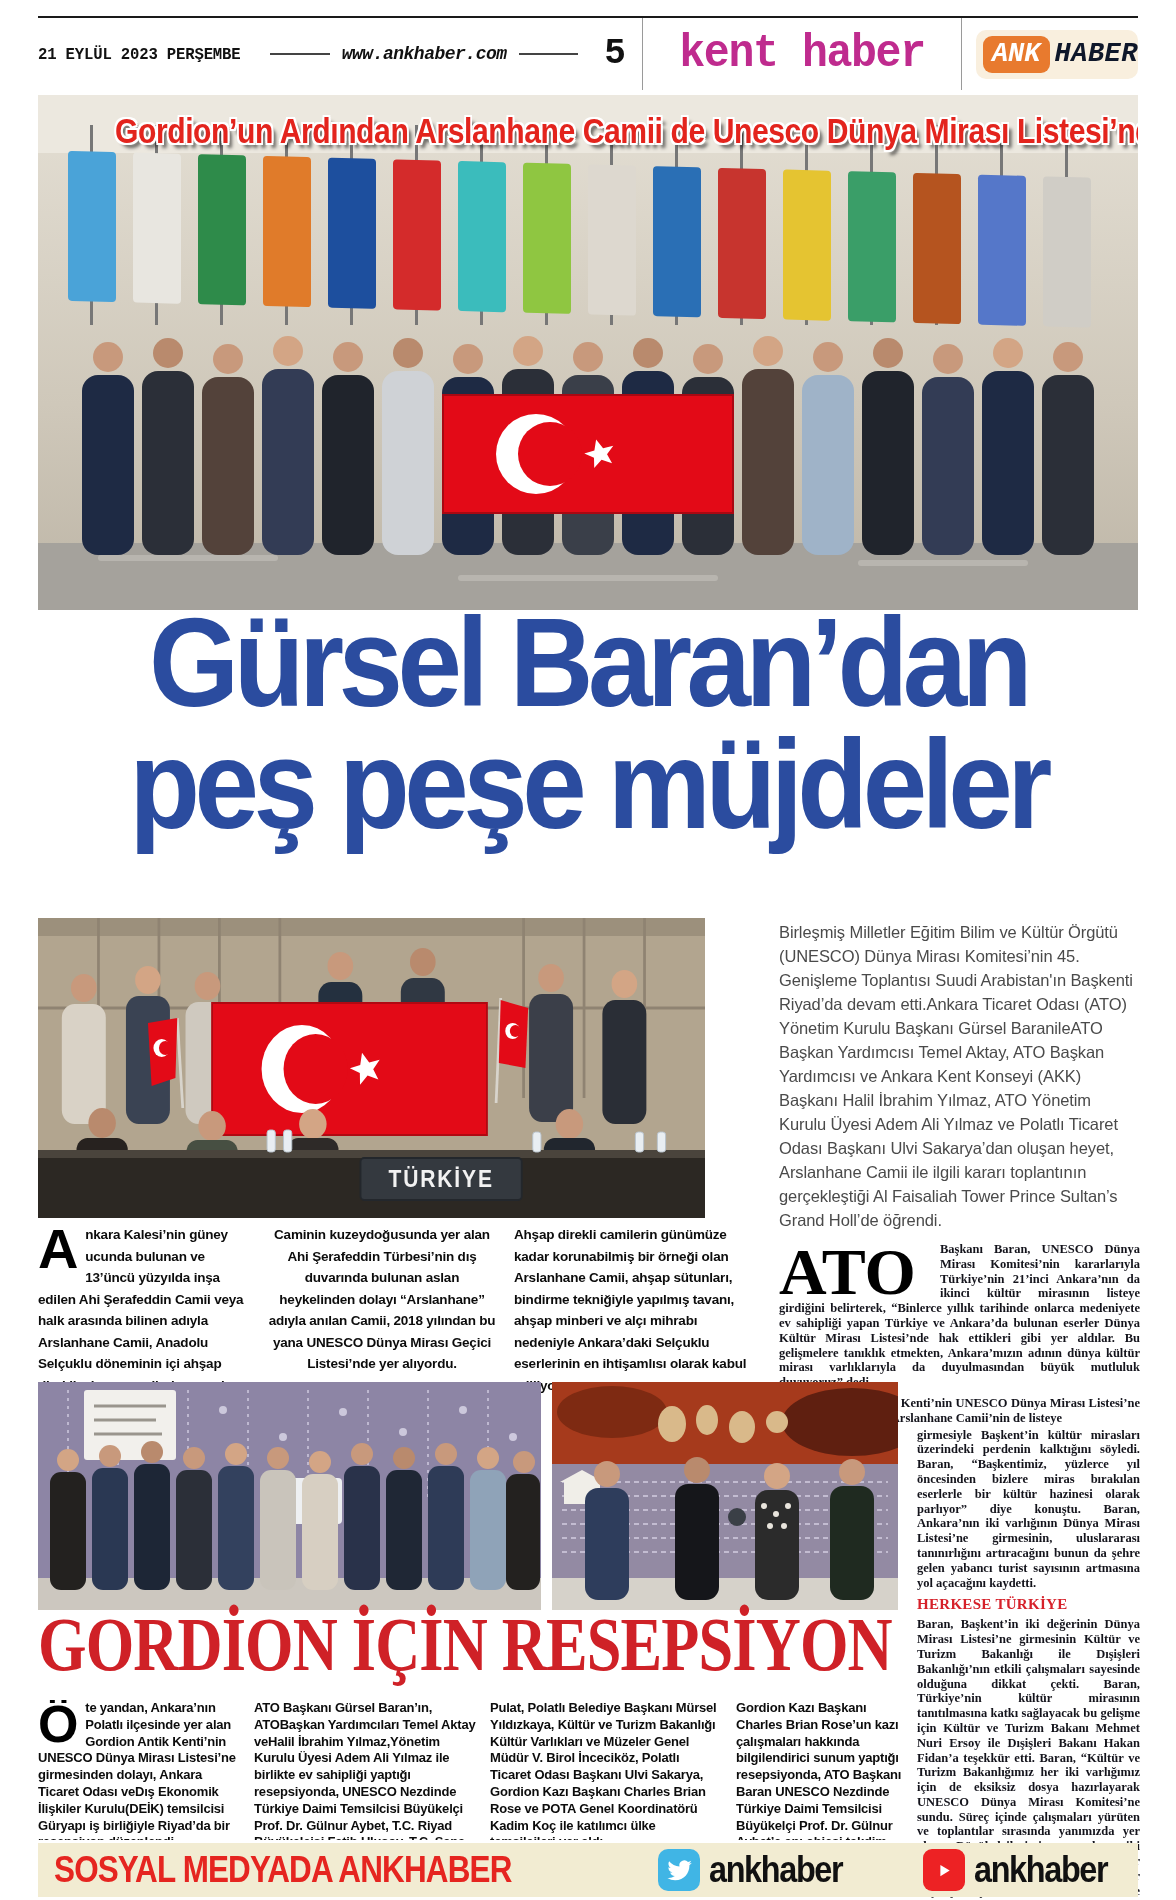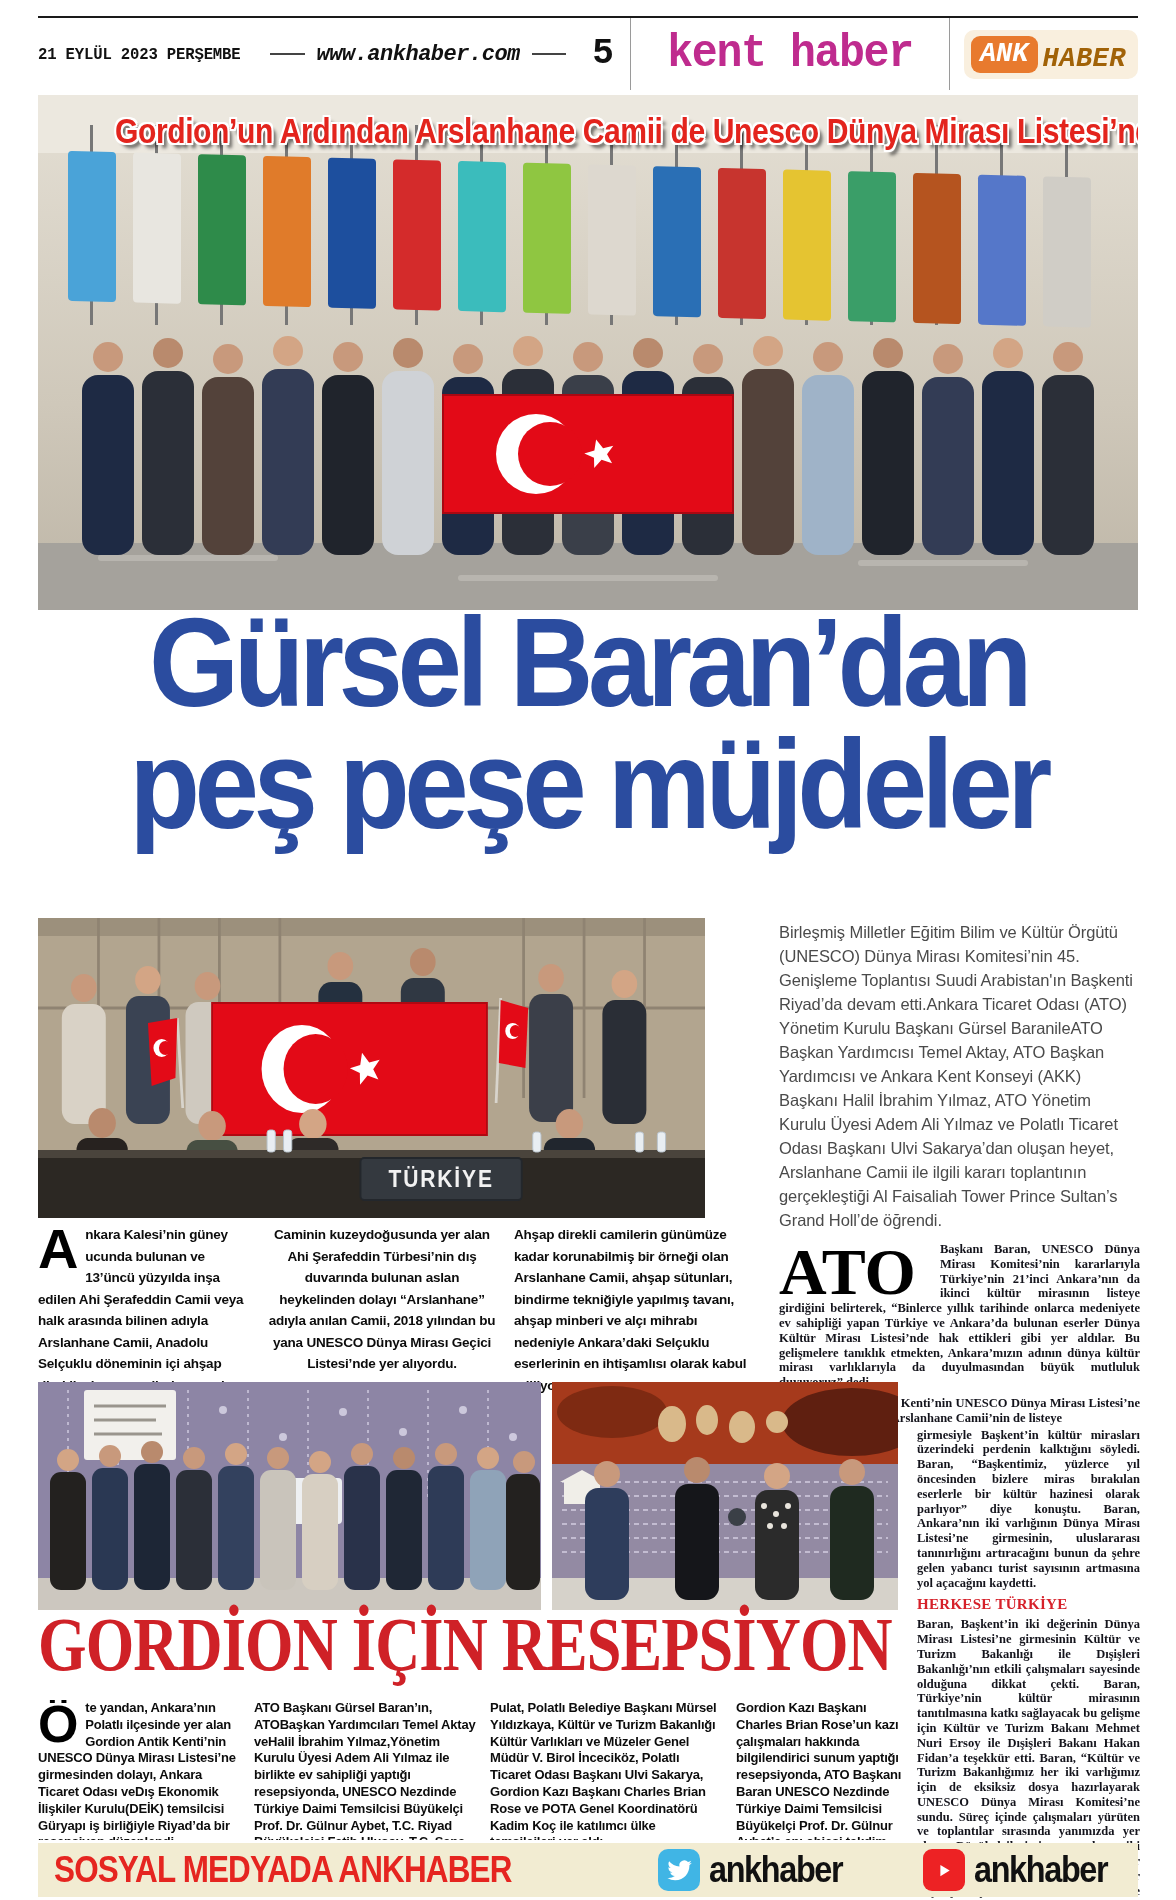--- a/index.html
+++ b/index.html
@@ -5,30 +5,30 @@
   html,body{margin:0;padding:0;background:#e8e8e8;}
   .page{position:relative;width:1176px;height:1900px;background:#ffffff;margin:0 auto;
         font-family:"Liberation Sans",sans-serif;overflow:hidden;}
 
   
   .header{position:absolute;left:38px;top:16px;width:1100px;height:72px;
           border-top:2px solid #1a1a1a;display:flex;align-items:center;font-family:Liberation Mono, monospace;}
   .h-date{font-weight:bold;font-size:17px;white-space:nowrap;color:#111;
           transform:scaleX(.92);transform-origin:left center;letter-spacing:-.2px;}
   .h-rule{flex:1;height:2px;background:#444;margin:0 12px;}
-  .h-site{font-weight:bold;font-style:italic;font-size:22px;color:#111;white-space:nowrap;letter-spacing:-.5px;}
+  .h-site{font-weight:bold;font-style:italic;font-size:18px;color:#111;white-space:nowrap;letter-spacing:-.5px;}
   .h-five{font-size:36px;font-weight:bold;color:#111;margin:0 16px 0 14px;line-height:1;}
   .h-vdiv{width:1px;background:#9a9a9a;align-self:stretch;}
   .h-kent{width:318px;text-align:center;color:#bf2b8e;font-weight:bold;font-size:46px;
           letter-spacing:-1.5px;line-height:1;transform:scaleX(.94);}
-  .h-logo{display:flex;align-items:flex-end;background:#f9efde;border-radius:10px;
-          padding:6px 12px 6px 7px;margin-left:14px;}
+  .h-logo{display:flex;align-items:center;background:#f9efde;border-radius:10px;
+          padding:6px 0 6px 7px;margin-left:14px;}
   .h-logo-ank{background:#e87a2e;color:#fff;font-weight:bold;font-style:italic;font-size:27px;
               padding:5px 9px;border-radius:9px;line-height:1;}
-  .h-logo-haber{color:#a16207;font-weight:bold;font-style:italic;font-size:27px;margin-left:5px;
+  .h-logo-haber{color:#0f172a;font-weight:bold;font-style:italic;font-size:27px;margin-left:5px;
                 letter-spacing:.5px;line-height:1;}
 
   
   .photo{position:absolute;overflow:hidden;}
   .photo svg{display:block;width:100%;height:100%;}
   .photo1{left:38px;top:95px;width:1100px;height:515px;}
   .photo2{left:38px;top:918px;width:667px;height:300px;}
   .photo3{left:38px;top:1382px;width:503px;height:228px;}
   .photo4{left:552px;top:1382px;width:346px;height:228px;}
 

